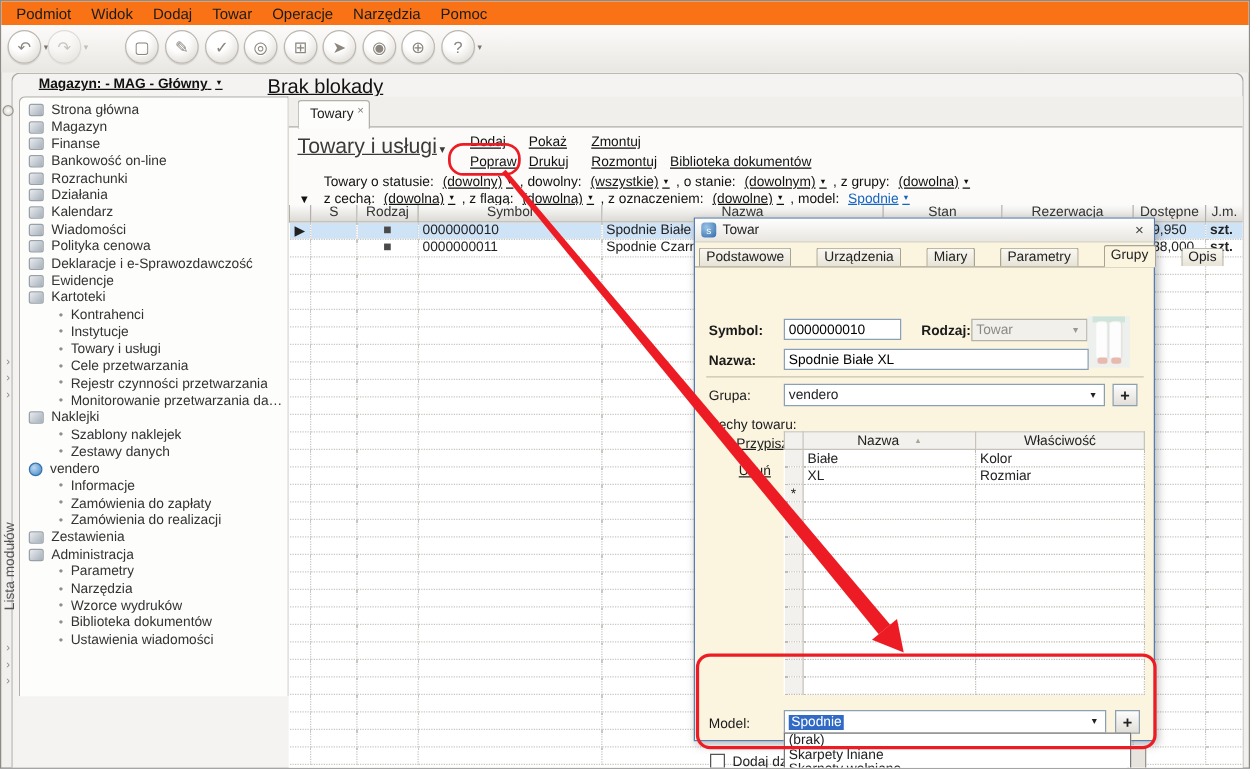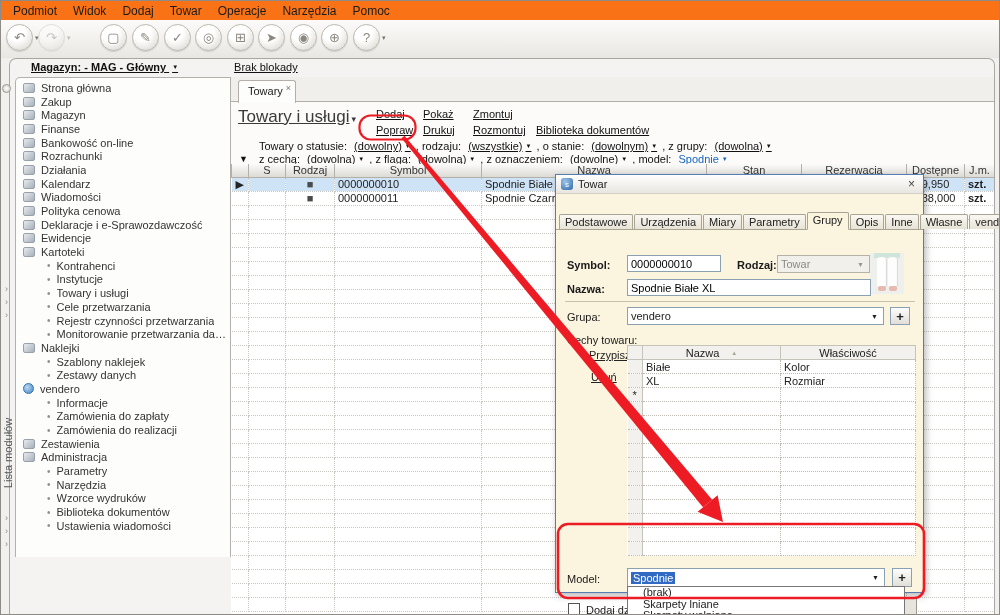--- a/index.html
+++ b/index.html
@@ -25,21 +25,21 @@
   .tbtn-wrap[data-dd="true"] .tcaret { display:inline-block; }
   .tbtn-wrap[data-disabled="true"] { opacity:.42; }
 
   
   .outer-panel { position:absolute; left:8px; top:57px; width:986px; height:557px;
                  border:1px solid #aaa7a2; border-bottom:none; border-radius:7px 7px 0 0;
                  background:#f4f3f1; }
   .context-bar { position:absolute; left:30px; top:60px; height:16px; display:flex; gap:36px; }
   .ctx-link { font-size:11px; font-weight:bold; color:#111; text-decoration:underline; cursor:pointer; white-space:nowrap; }
   .ctx-link .fcaret { font-weight:normal; }
-  .ctx-link2 { font-size:11px; color:#111; text-decoration:underline; cursor:pointer;margin-left:20px; }
+  .ctx-link2 { font-size:16px; color:#111; text-decoration:underline; cursor:pointer; }
 
   
   .mod-strip { position:absolute; left:0; top:57px; width:14px; height:558px; }
   .strip-chev { position:absolute; left:4px; font-size:9px; color:#8a8a8a; }
   .strip-label { position:absolute; top:470px; left:1px; transform:rotate(-90deg);
                  transform-origin:0 0; width:150px; text-align:center; font-size:11px; color:#555; white-space:nowrap; }
   .pin-icon { position:absolute; left:1px; top:26px; width:9px; height:9px; border-radius:50%;
               border:1px solid #9a968f; background:radial-gradient(#fff,#cfccc5); }
 
   
@@ -100,22 +100,22 @@
   .dialog { position:absolute; left:554px; top:173px; width:369px; height:419px;
             background:#fbf4df; border:1px solid #567db2; box-shadow:2px 3px 7px rgba(0,0,0,.28); z-index:10; }
   .dlg-title { position:absolute; left:0; top:0; width:100%; height:19px;
                background:linear-gradient(#fefefe,#e9e6e0); border-bottom:1px solid #d4d1c8;
                display:flex; align-items:center; padding-left:5px; }
   .dlg-icon { width:12px; height:12px; border-radius:3px;
               background:radial-gradient(circle at 35% 30%,#9cc4e8,#2f6aa8); color:#fff; font-size:8px;
               display:flex; align-items:center; justify-content:center; margin-right:5px; }
   .dlg-title-text { font-size:11px; color:#222; }
   .dlg-close { position:absolute; right:8px; top:2px; font-size:12px; color:#444; cursor:pointer; }
-  .dlg-tabs { position:absolute; left:0; top:19px; width:100%; height:36px; display:flex;
-              align-items:flex-end; padding-left:3px; border-bottom:1px solid #a8a494; }
+  .dlg-tabs { position:absolute; left:0; top:19px; width:100%; height:20px; display:flex;
+              align-items:flex-end; padding-left:3px; border-bottom:1px solid #a8a494;gap:19px; }
   .dtab { font-size:11px; padding:1px 5px 2px 5px; border:1px solid #a8a494; border-bottom:none;
           border-radius:2px 2px 0 0; background:linear-gradient(#faf8f2,#e7e3d6); margin-right:1px;
           height:15px; cursor:pointer; white-space:nowrap; }
   .dtab[data-active="true"] { background:#fbf4df; height:18px; margin-bottom:-1px; border-bottom:1px solid #fbf4df; z-index:2; }
 
   .dlg-body { position:absolute; left:0; top:38px; width:100%; height:381px; }
   .dlbl { position:absolute; font-size:11px; color:#1a1a1a; white-space:nowrap; }
   .dlbl.b { font-weight:bold; }
   .dinput { position:absolute; border:1px solid #8ca0b3; background:#fff; font-size:11px;
             font-family:inherit; padding:1px 3px; height:17px; }
@@ -135,21 +135,21 @@
   .cechy-table th { height:14px; font-weight:normal; font-size:11px; background:#f2f1ed;
                     border:1px solid #c6c3bb; overflow:hidden; }
   .cechy-table td { height:14px; font-size:11px; border-right:1px dotted #bdbbb3; border-bottom:1px dotted #bdbbb3;
                     padding:0 3px; overflow:hidden; white-space:nowrap; }
   .cechy-table td.rowsel { border-right:1px solid #c6c3bb; background:#f2f1ed; text-align:center; font-size:11px; padding:0; }
   .sortmark { font-size:6px; color:#aaa692; margin-left:12px; vertical-align:2px; }
 
   .model-combo-value { background:#316ac5; color:#fff; padding:0 2px; }
   .drop-list { position:absolute; left:71px; top:373px; width:278px; height:46px; background:#fff;
                border:1px solid #777; z-index:6; }
-  .opt { font-size:11px; line-height:11.5px; height:11.5px; padding-left:15px; white-space:nowrap; cursor:pointer; }
+  .opt { font-size:11px; line-height:11.5px; height:11.5px; padding-left:3px; white-space:nowrap; cursor:pointer; }
 
   .cb { position:absolute; left:12px; top:390px; width:12px; height:12px; background:#fff; border:1px solid #555; cursor:pointer; }
   .cb-label { position:absolute; left:30px; top:391px; font-size:11px; white-space:nowrap; }
   .hidden-btn { position:absolute; left:346px; top:385px; width:15px; height:21px;
                 background:#e7e4de; border:1px solid #9a978f; }
 
   
   .photo { position:absolute; left:314px; top:40px; width:34px; height:41px; background:#eef0ee; overflow:hidden; }
   .photo .top { position:absolute; left:4px; top:0; width:26px; height:5px; background:#cfe5da; }
   .photo .leg { position:absolute; top:4px; width:10px; height:30px; background:#fdfdfd; border-radius:3px 3px 2px 2px;
@@ -255,25 +255,20 @@
 
 <div class="sidebar">
 
     <div class="side-item" data-level="">
       <span class="mico" data-icon="home-icon"></span>
 
       <span class="side-label">Strona główna</span>
     </div>
 
 
-    <div class="side-item" data-level="">
-      <span class="mico" data-icon="purchase-icon"></span>
-
-      <span class="side-label">Zakup</span>
-    </div>
 
     <div class="side-item" data-level="">
       <span class="mico" data-icon="warehouse-icon"></span>
 
       <span class="side-label">Magazyn</span>
     </div>
 
     <div class="side-item" data-level="">
       <span class="mico" data-icon="finance-icon"></span>
 
@@ -470,21 +465,21 @@
   <span class="act" style="left:192px;top:31px">Pokaż</span>
   <span class="act" style="left:192px;top:47px">Drukuj</span>
   <span class="act" style="left:242px;top:31px">Zmontuj</span>
   <span class="act" style="left:242px;top:47px">Rozmontuj</span>
   <span class="act" style="left:305px;top:47px">Biblioteka dokumentów</span>
 
   <span class="fil-toggle">▼</span>
   <div class="filter-line" style="left:28px;top:63px">
     <span class="flead">Towary o statusie:</span>
     <span class="flink"><span>(dowolny)</span><span class="fcaret">▼</span></span>
-    <span class="fmid">, rodzaju:</span>
+    <span class="fmid">, dowolny:</span>
     <span class="flink"><span>(wszystkie)</span><span class="fcaret">▼</span></span>
     <span class="fmid">, o stanie:</span>
     <span class="flink"><span>(dowolnym)</span><span class="fcaret">▼</span></span>
     <span class="fmid">, z grupy:</span>
     <span class="flink"><span>(dowolna)</span><span class="fcaret">▼</span></span>
   </div>
   <div class="filter-line" style="left:28px;top:76px">
     <span class="flead">z cechą:</span>
     <span class="flink"><span>(dowolna)</span><span class="fcaret">▼</span></span>
     <span class="fmid">, z flagą:</span>

